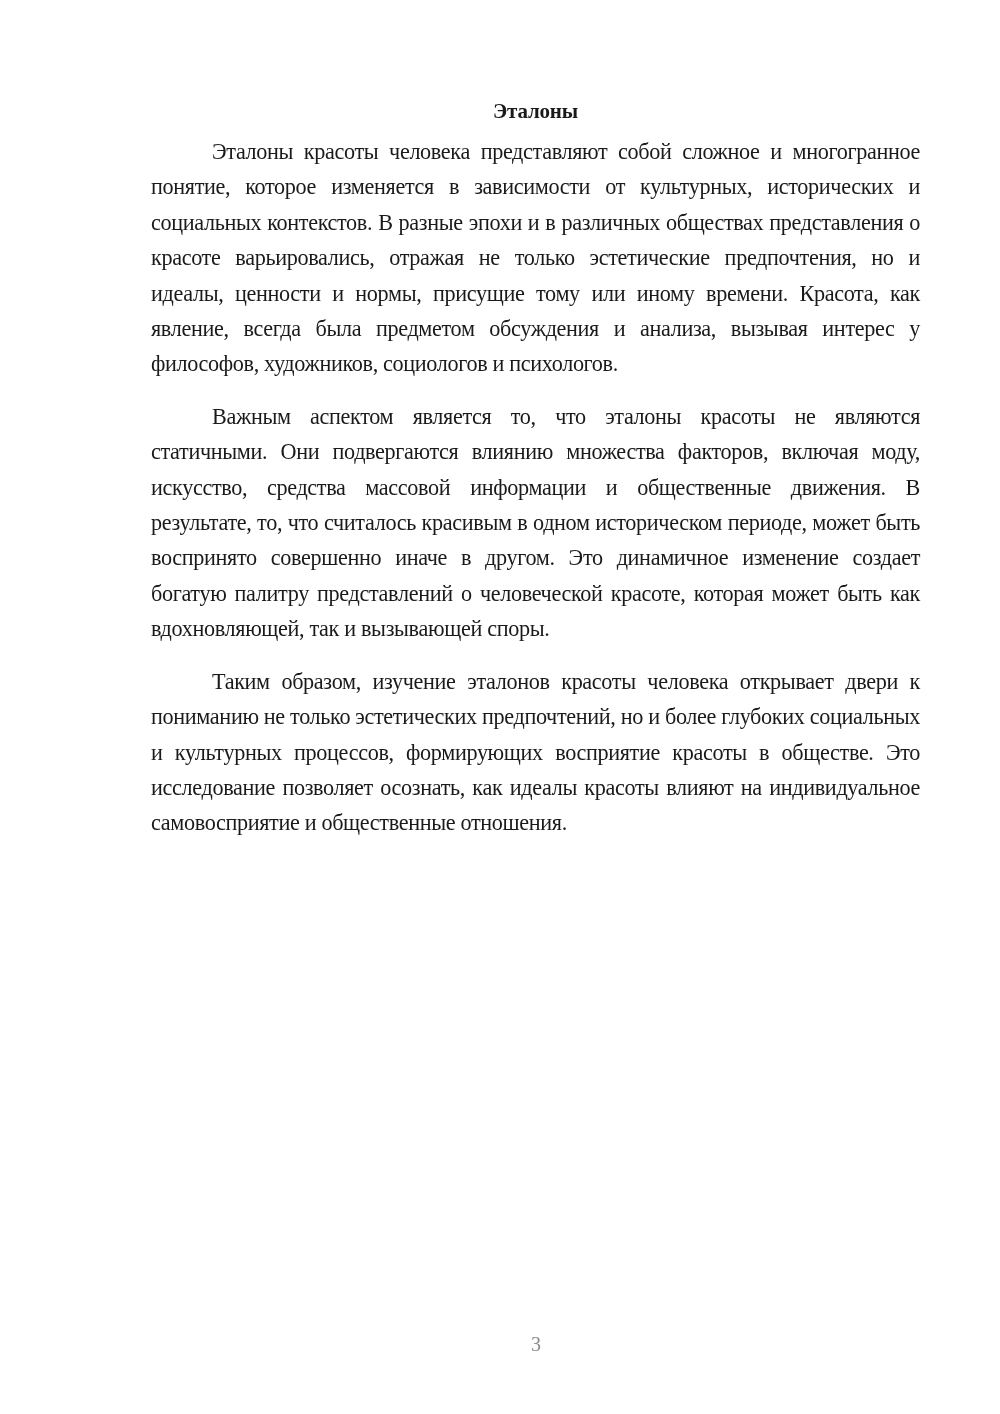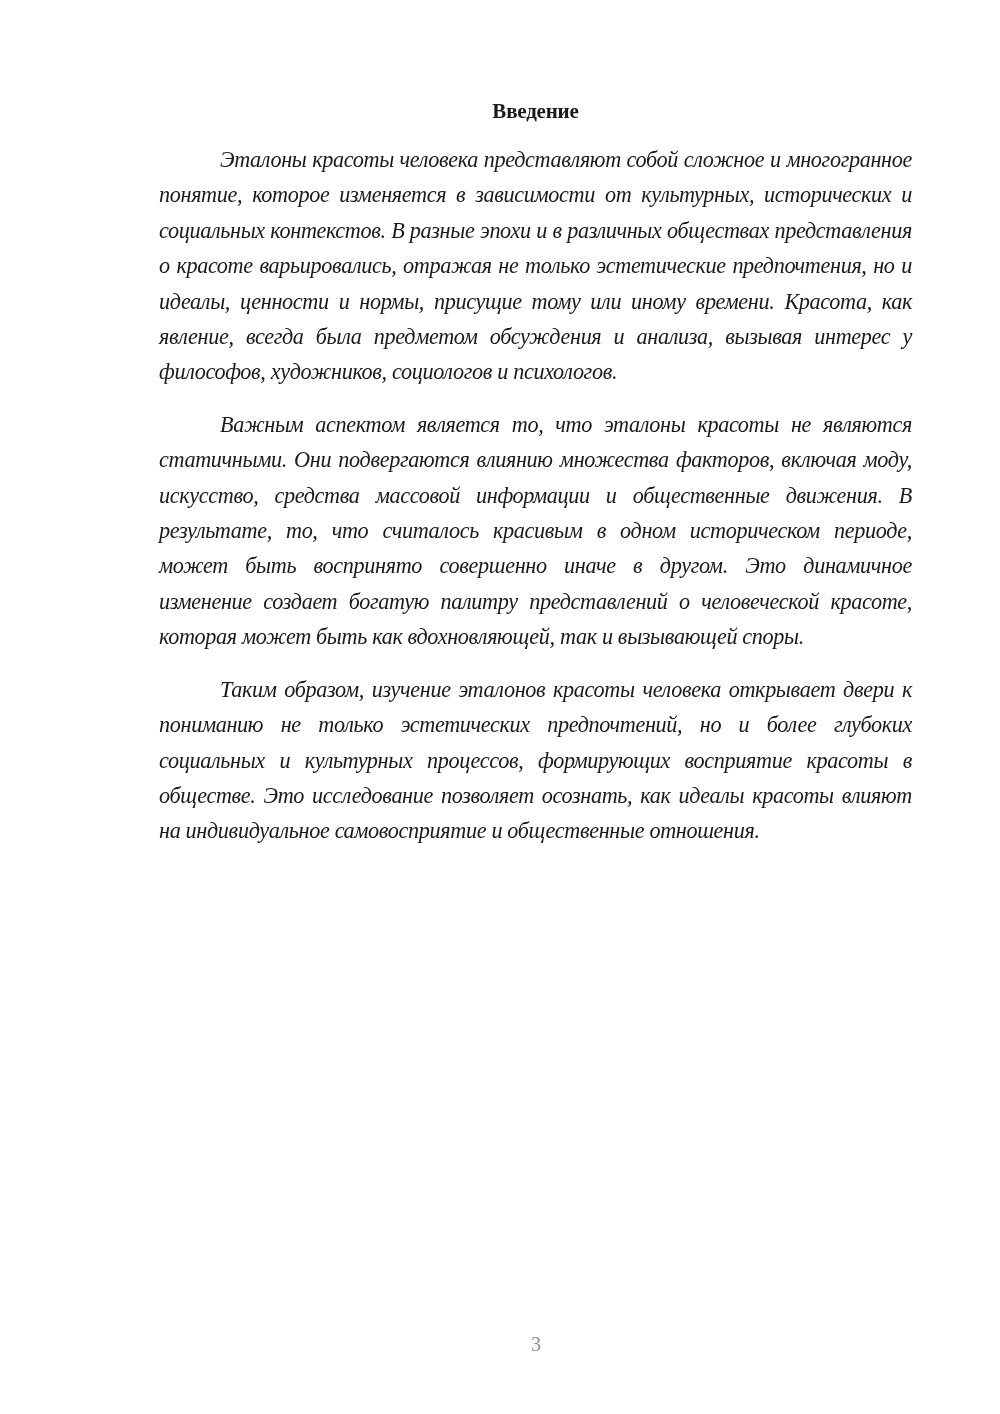--- a/index.html
+++ b/index.html
@@ -35,41 +35,40 @@
       line-height: 30px;
       margin: 0 0 4px 0;
       padding-left: 0;
       letter-spacing: -0.2px;
     }
     .para {
       font-size: 22.2px;
       line-height: 35.4px;
       text-align: justify;
       text-indent: 61px;
-      margin: 16px;
+      margin: 8px;
       letter-spacing: -0.35px;
-      font-style: italic;
     }
     .para + .para {
       margin-top: 17px;
     }
     .page-number {
       position: absolute;
       left: 0;
       width: 1072px;
       top: 1333px;
       text-align: center;
       font-size: 20px;
       color: #8a8a8a;
     }
   </style>
 </head>
 <body>
 
 <div class="page">
   <div class="content">
-    <h1 class="title">Введение</h1>
+    <h1 class="title">Эталоны</h1>
     <p class="para">Эталоны красоты человека представляют собой сложное и многогранное понятие, которое изменяется в зависимости от культурных, исторических и социальных контекстов. В разные эпохи и в различных обществах представления о красоте варьировались, отражая не только эстетические предпочтения, но и идеалы, ценности и нормы, присущие тому или иному времени. Красота, как явление, всегда была предметом обсуждения и анализа, вызывая интерес у философов, художников, социологов и психологов.</p>
     <p class="para">Важным аспектом является то, что эталоны красоты не являются статичными. Они подвергаются влиянию множества факторов, включая моду, искусство, средства массовой информации и общественные движения. В результате, то, что считалось красивым в одном историческом периоде, может быть воспринято совершенно иначе в другом. Это динамичное изменение создает богатую палитру представлений о человеческой красоте, которая может быть как вдохновляющей, так и вызывающей споры.</p>
     <p class="para">Таким образом, изучение эталонов красоты человека открывает двери к пониманию не только эстетических предпочтений, но и более глубоких социальных и культурных процессов, формирующих восприятие красоты в обществе. Это исследование позволяет осознать, как идеалы красоты влияют на индивидуальное самовосприятие и общественные отношения.</p>
   </div>
   <div class="page-number">3</div>
 </div>
 
 </body></html>

